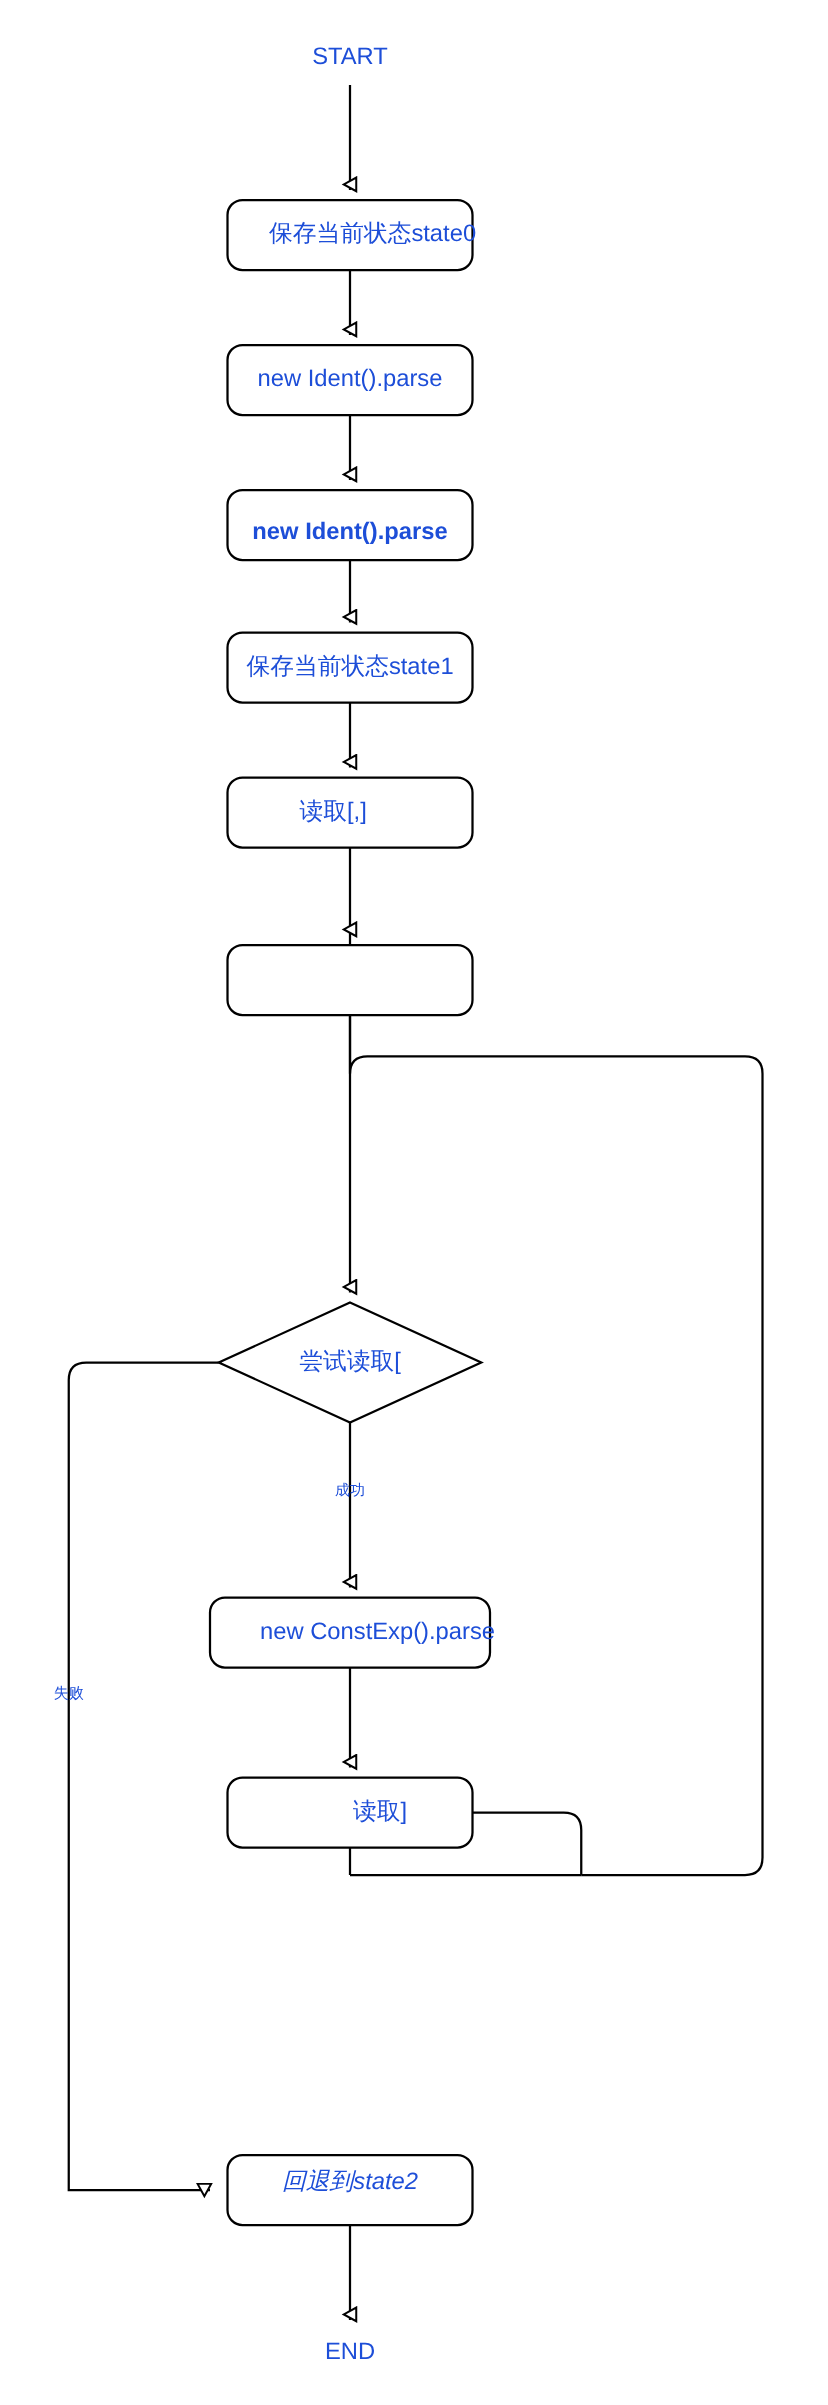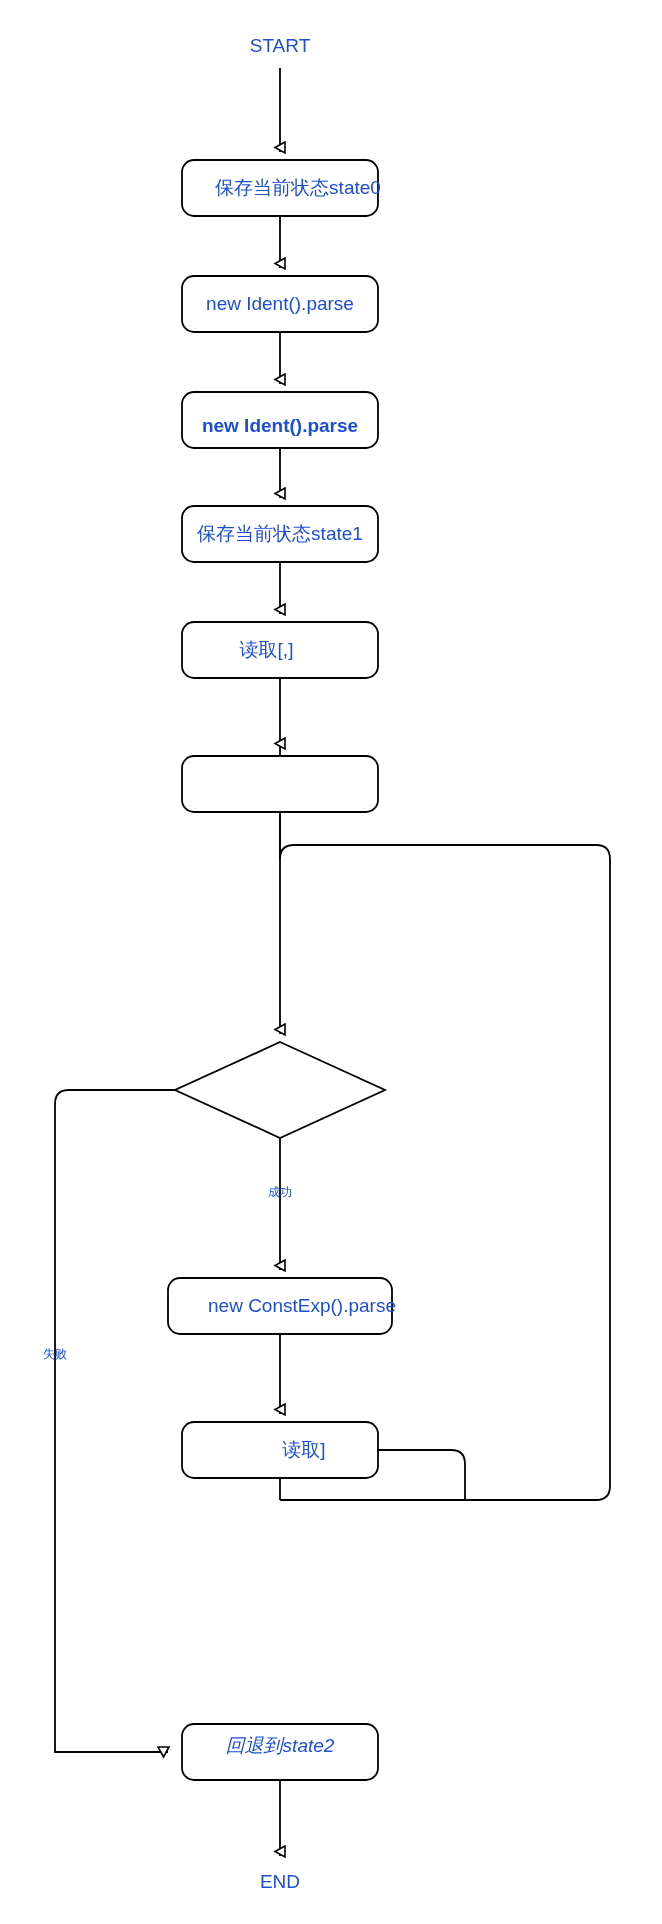--- a/index.html
+++ b/index.html
@@ -111,20 +111,21 @@
     </g>
   </svg>
 
   <div class="terminal-label" style="left:200px; top:30px; width:160px; height:32px;">START</div>
 
   <div class="node-text" style="left:200px; top:160px; width:196px; height:56px;">保存当前状态state0</div>
   <div class="node-text" style="left:182px; top:276px; width:196px; height:56px;">new Ident().parse</div>
   <div class="node-text" style="left:182px; top:392px; width:196px; height:68px;font-weight:bold;">new Ident().parse</div>
   <div class="node-text" style="left:182px; top:506px; width:196px; height:56px;">保存当前状态state1</div>
   <div class="node-text" style="left:182px; top:622px; width:169px; height:56px;border-radius:26px;">读取[,]</div>
+  <div class="node-text" style="left:195px; top:1062px; width:170px; height:56px;">尝试读取[</div>
   <div class="node-text" style="left:168px; top:1278px; width:268px; height:56px;">new ConstExp().parse</div>
   <div class="node-text" style="left:182px; top:1422px; width:196px; height:56px;margin-left:24px;">读取]</div>
   <div class="node-text" style="left:182px; top:1724px; width:196px; height:44px;font-style:italic;">回退到state2</div>
 
   <div class="edge-label" style="left:230px; top:1178px; width:100px; height:28px;">成功</div>
   <div class="edge-label" style="left:14px; top:1340px; width:82px; height:28px;">失败</div>
 
   <div class="terminal-label" style="left:200px; top:1866px; width:160px; height:32px;">END</div>
 
 </div>

